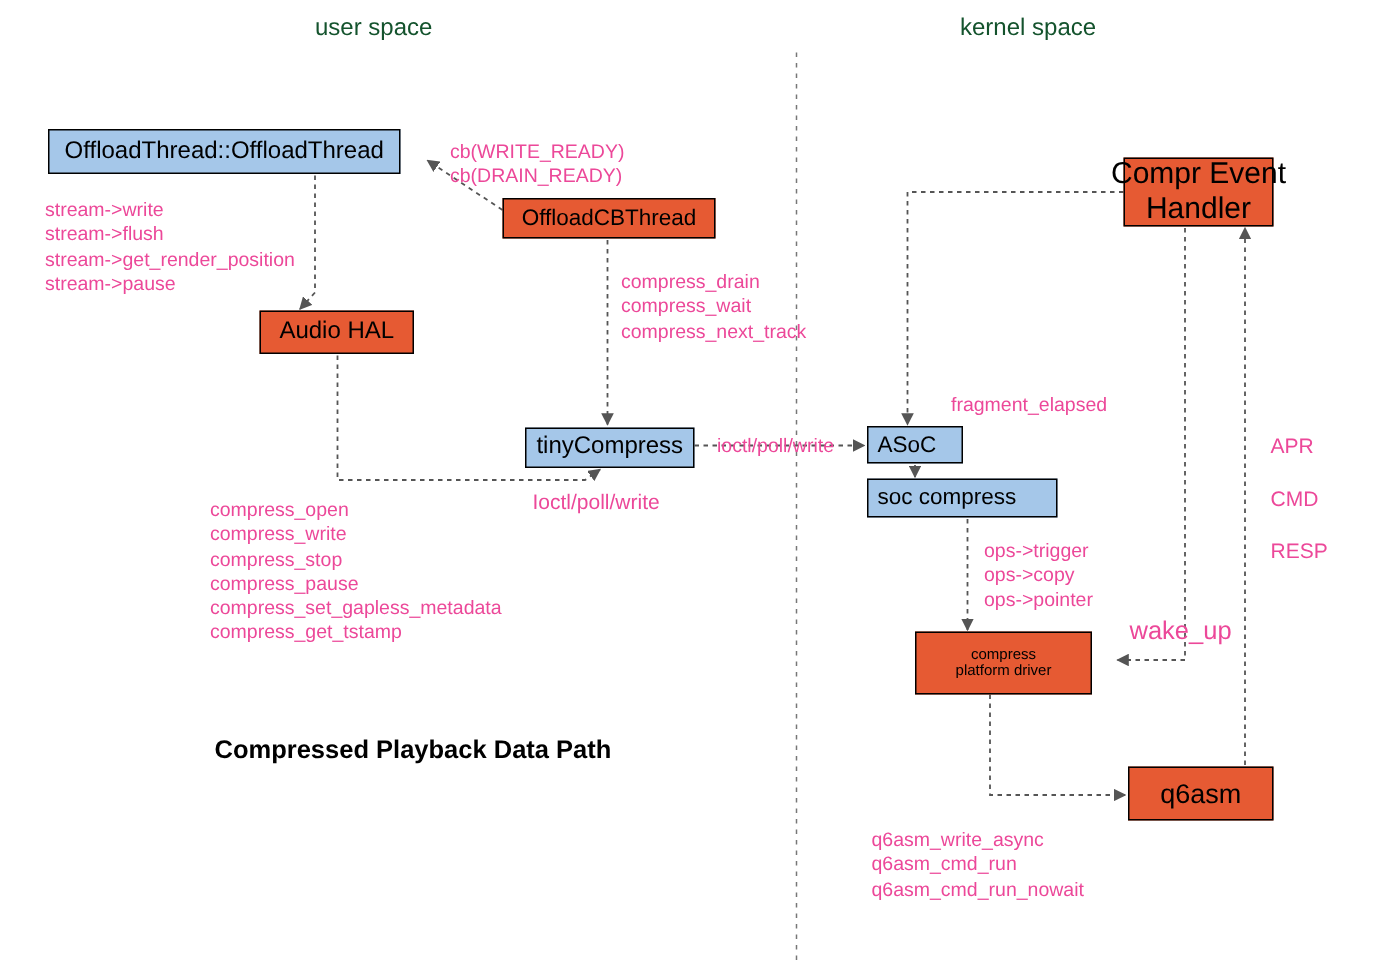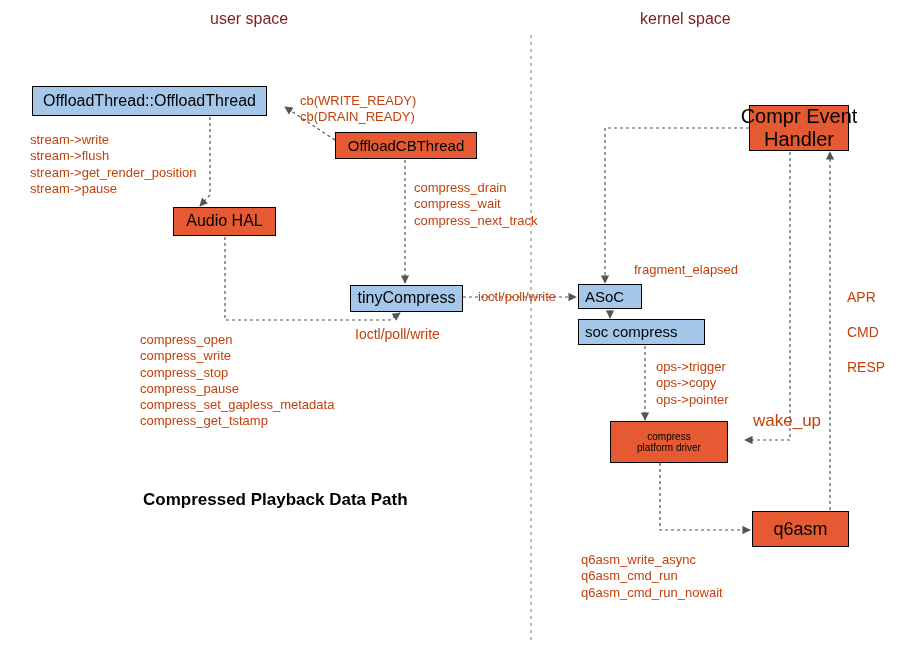--- a/index.html
+++ b/index.html
@@ -22,28 +22,28 @@
     text-align: center;
     font-size: 15px;
     line-height: 1.15;
     padding: 2px 6px;
   }
   .blue { background: #a5c7e9; }
   .orange { background: #e65a33; }
   .label {
     position: absolute;
     font-size: 13px;
-    color: #c2410c;
+    color: #ec4899;
     line-height: 1.25;
     white-space: pre;
   }
   .heading {
     position: absolute;
     font-size: 16px;
-    color: #7f1d1d;
+    color: #14532d;
   }
   .title {
     position: absolute;
     font-size: 17px;
     font-weight: bold;
   }
   svg.overlay {
     position: absolute;
     left: 0; top: 0;
     width: 917px; height: 652px;

